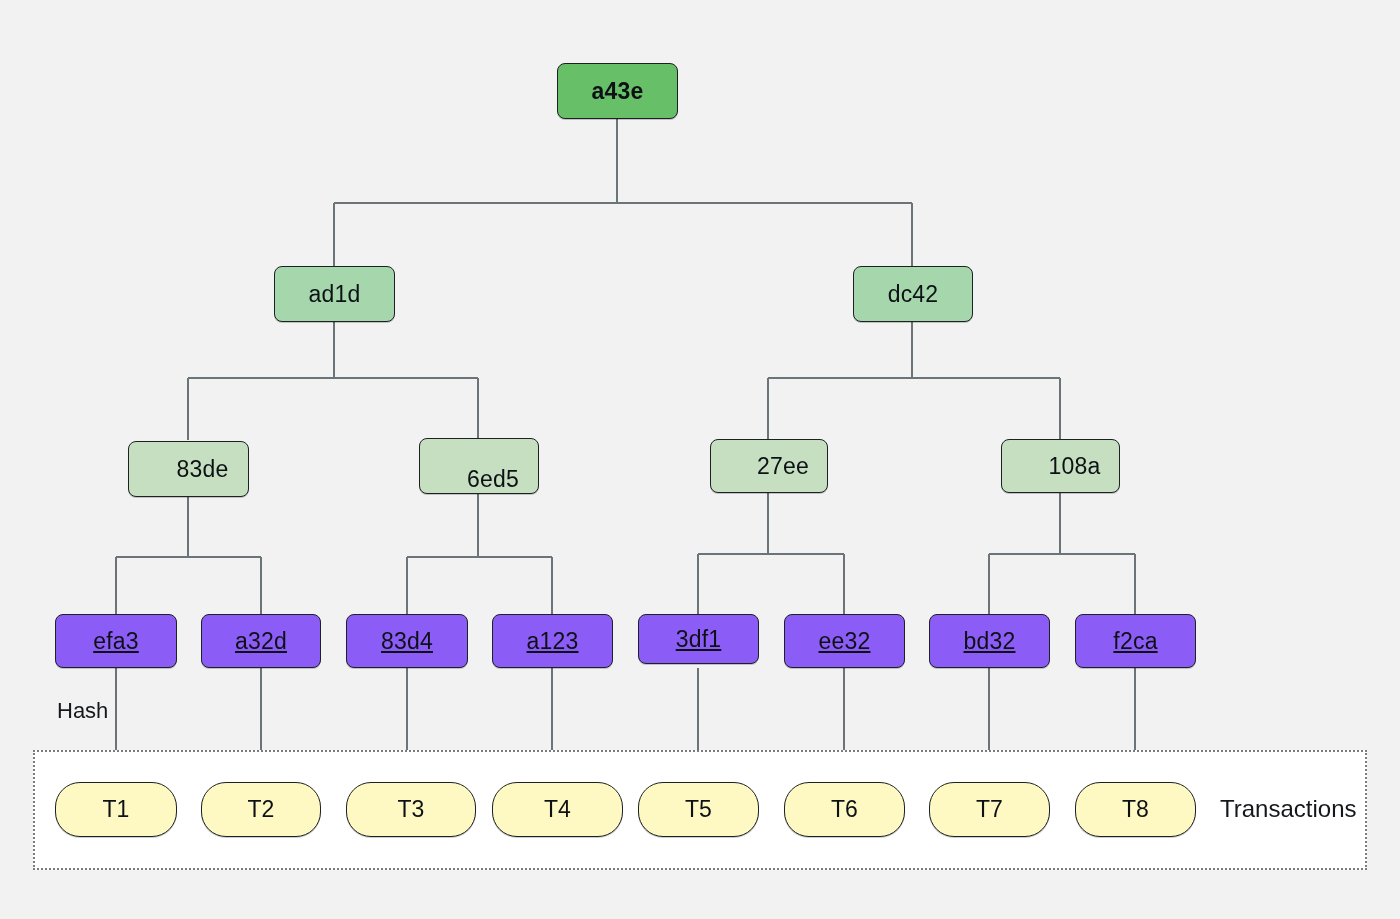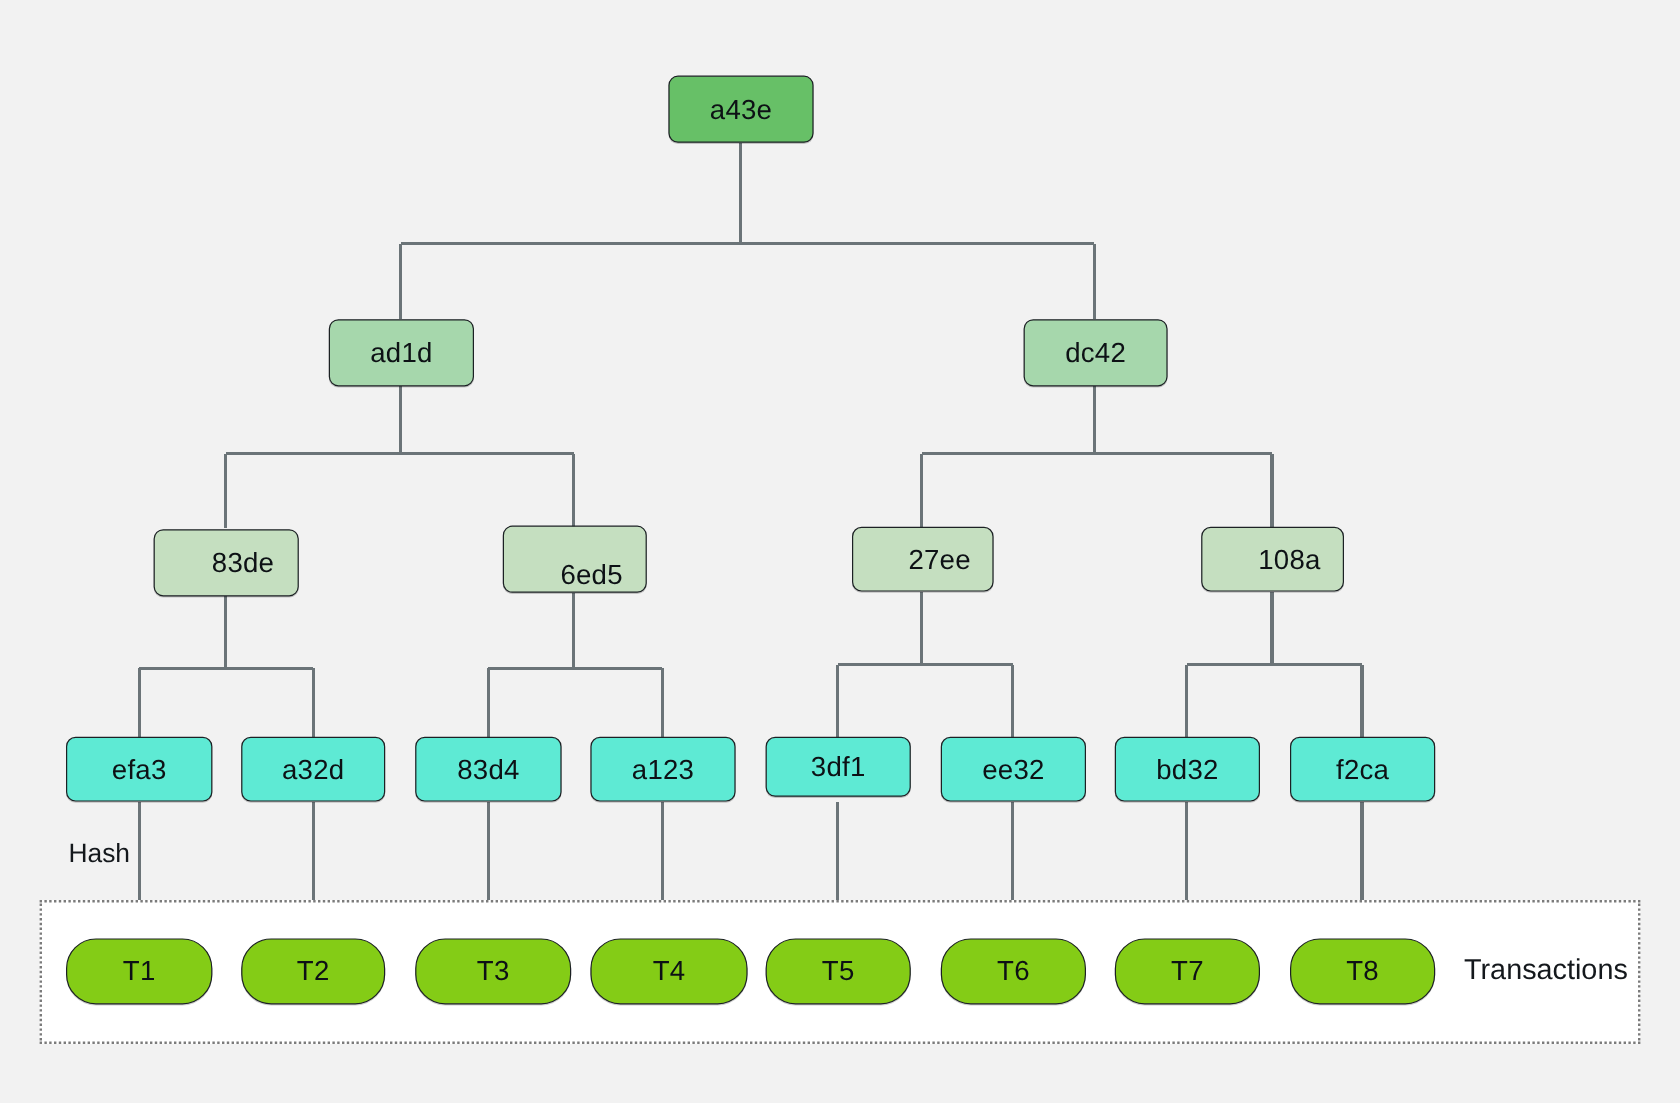--- a/index.html
+++ b/index.html
@@ -47,22 +47,22 @@
     justify-content: center;
     color: #0d1115;
     font-size: 23px;
     letter-spacing: 0.2px;
     text-align: center;
     box-shadow: 0 1px 0 rgba(0,0,0,0.20);
   }
   .node.root   { background: #67c067; }
   .node.lvl2   { background: #a6d7ac; }
   .node.lvl3   { background: #c5dfc0; padding-left: 28px; }
-  .node.leaf   { background: #5eead4; }
-  .node.tx     { background: #84cc16; border-radius: 25px; }
+  .node.leaf   { background: #8b5cf6; text-decoration: underline; }
+  .node.tx     { background: #fef9c3; border-radius: 25px; }
   .hash-label {
     position: absolute;
     left: 57px;
     top: 698px;
     font-size: 22px;
     color: #14181c;
   }
   .tx-label {
     position: absolute;
     left: 1220px;
@@ -125,21 +125,21 @@
       <line x1="552" y1="668" x2="552" y2="782" stroke="#6b7478" stroke-width="2.6" shape-rendering="crispEdges"></line>
       <line x1="698" y1="668" x2="698" y2="782" stroke="#6b7478" stroke-width="2.6" shape-rendering="crispEdges"></line>
       <line x1="844" y1="668" x2="844" y2="782" stroke="#6b7478" stroke-width="2.6" shape-rendering="crispEdges"></line>
       <line x1="989" y1="668" x2="989" y2="782" stroke="#6b7478" stroke-width="2.6" shape-rendering="crispEdges"></line>
       <line x1="1135" y1="668" x2="1135" y2="782" stroke="#6b7478" stroke-width="2.6" shape-rendering="crispEdges"></line>
     </svg>
 
   <div class="tx-container"></div>
 
   <div id="nodes-layer">
-      <div class="node root" style="left: 557px; top: 63px; width: 121px; height: 56px;">
+      <div class="node root" style="left: 557px; top: 63px; width: 121px; height: 56px; font-weight: bold;">
         <span>a43e</span>
       </div>
       <div class="node lvl2" style="left: 274px; top: 266px; width: 121px; height: 56px;">
         <span>ad1d</span>
       </div>
       <div class="node lvl2" style="left: 853px; top: 266px; width: 120px; height: 56px;">
         <span>dc42</span>
       </div>
       <div class="node lvl3" style="left: 128px; top: 441px; width: 121px; height: 56px;">
         <span>83de</span>

